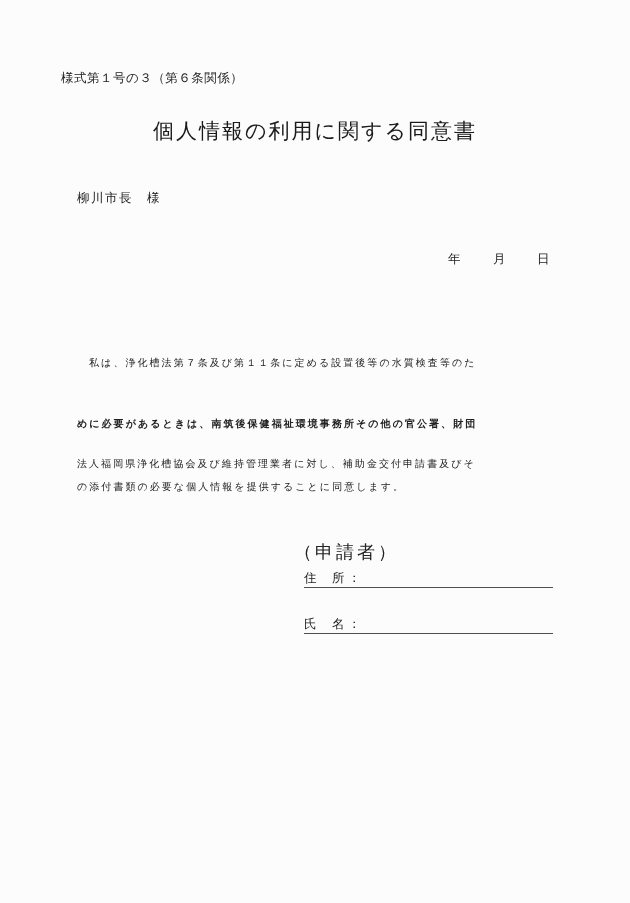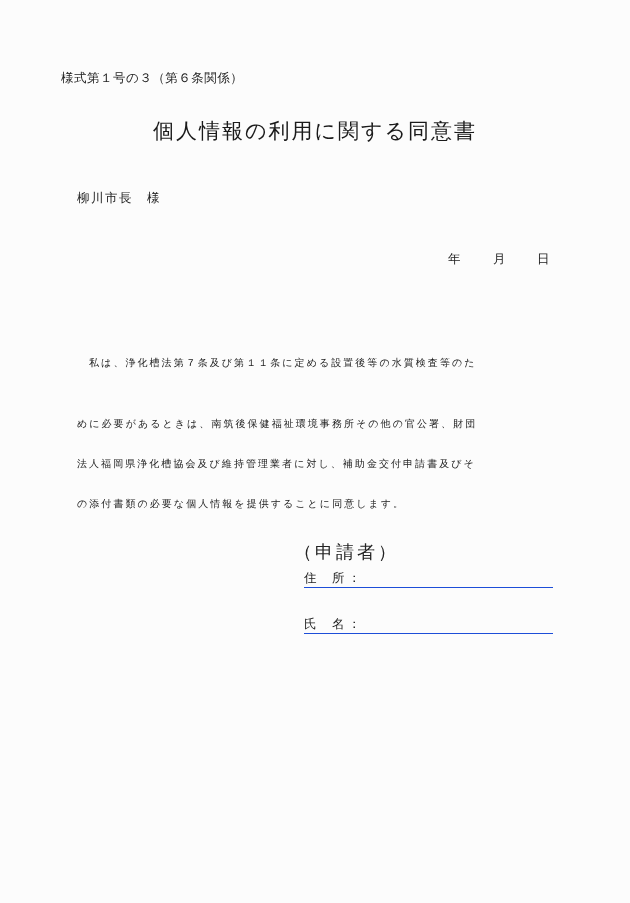--- a/index.html
+++ b/index.html
@@ -14,23 +14,23 @@
     .abs { position: absolute; white-space: nowrap; }
     .form-number { left: 48px; top: 70px; font-size: 12.5px; letter-spacing: 0.5px; margin-left: 13px; }
     .doc-title { left: 0; width: 630px; text-align: center; top: 117px; font-size: 21px; letter-spacing: 2px; color: #1a1a1a; }
     .addressee { left: 77px; top: 190px; font-size: 12.5px; letter-spacing: 1.5px; text-align: center; }
     .date-line { top: 251px; font-size: 12.5px; }
     .date-year { left: 448px; }
     .date-month { left: 493px; }
     .date-day { left: 537px; }
     .body-line { left: 77px; font-size: 10px; letter-spacing: 2.05px; margin-top: 44px; }
     .line1 { top: 312px; left: 77px; }
-    .line2 { top: 373px; }
+    .line2 { top: 373px; font-weight: bold; }
     .line3 { top: 413px; text-align: center; }
-    .line4 { top: 453px; }
+    .line4 { top: 436px; }
     .applicant-label { left: 294px; top: 540px; font-size: 18px; letter-spacing: 3px; }
     .field-row {
       position: absolute; left: 304px; width: 249px;
       border-bottom: 1px solid #1d4ed8;
       font-size: 12.5px; height: 18px;
       display: flex; align-items: flex-end;
     }
     .field-address { top: 569px; }
     .field-name { top: 615px; gap: 10px; }
     .field-label { letter-spacing: 0; }

